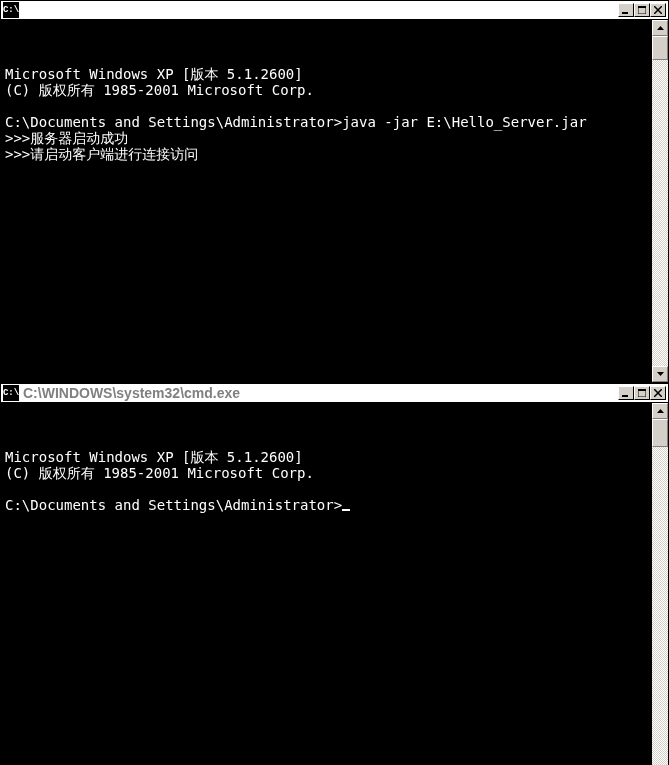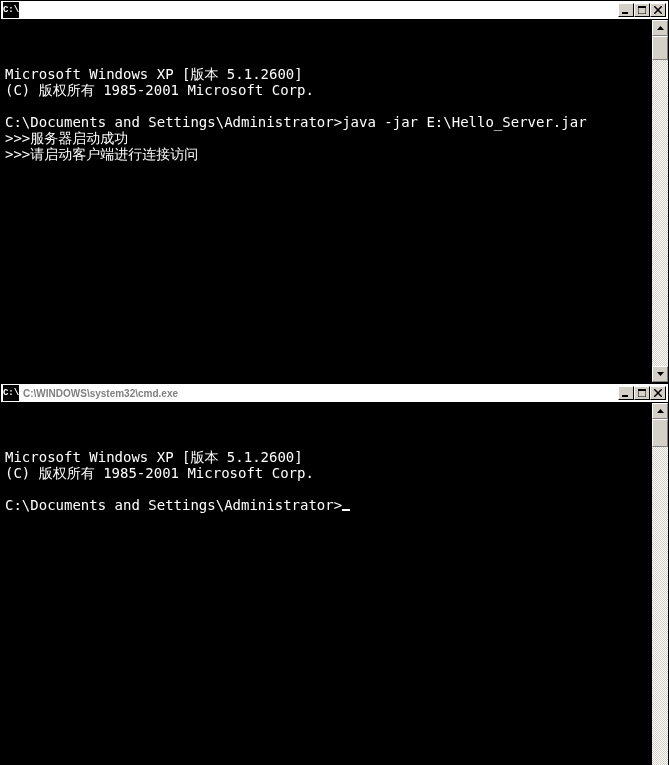--- a/index.html
+++ b/index.html
@@ -33,21 +33,21 @@
     align-items: center;
     justify-content: center;
     font-size: 9px;
     font-weight: bold;
     background: #000;
     color: #fff;
     font-family: "Courier New", monospace;
   }
   .titlebar-text {
     margin-left: 4px;
-    font-size: 10px;
+    font-size: 14px;
     font-family: Tahoma, sans-serif;
     font-weight: bold;
     color: #808080;
     flex: 1;
     white-space: nowrap;
     overflow: hidden;
   }
   .titlebar-buttons {
     display: flex;
     margin-right: 2px;

